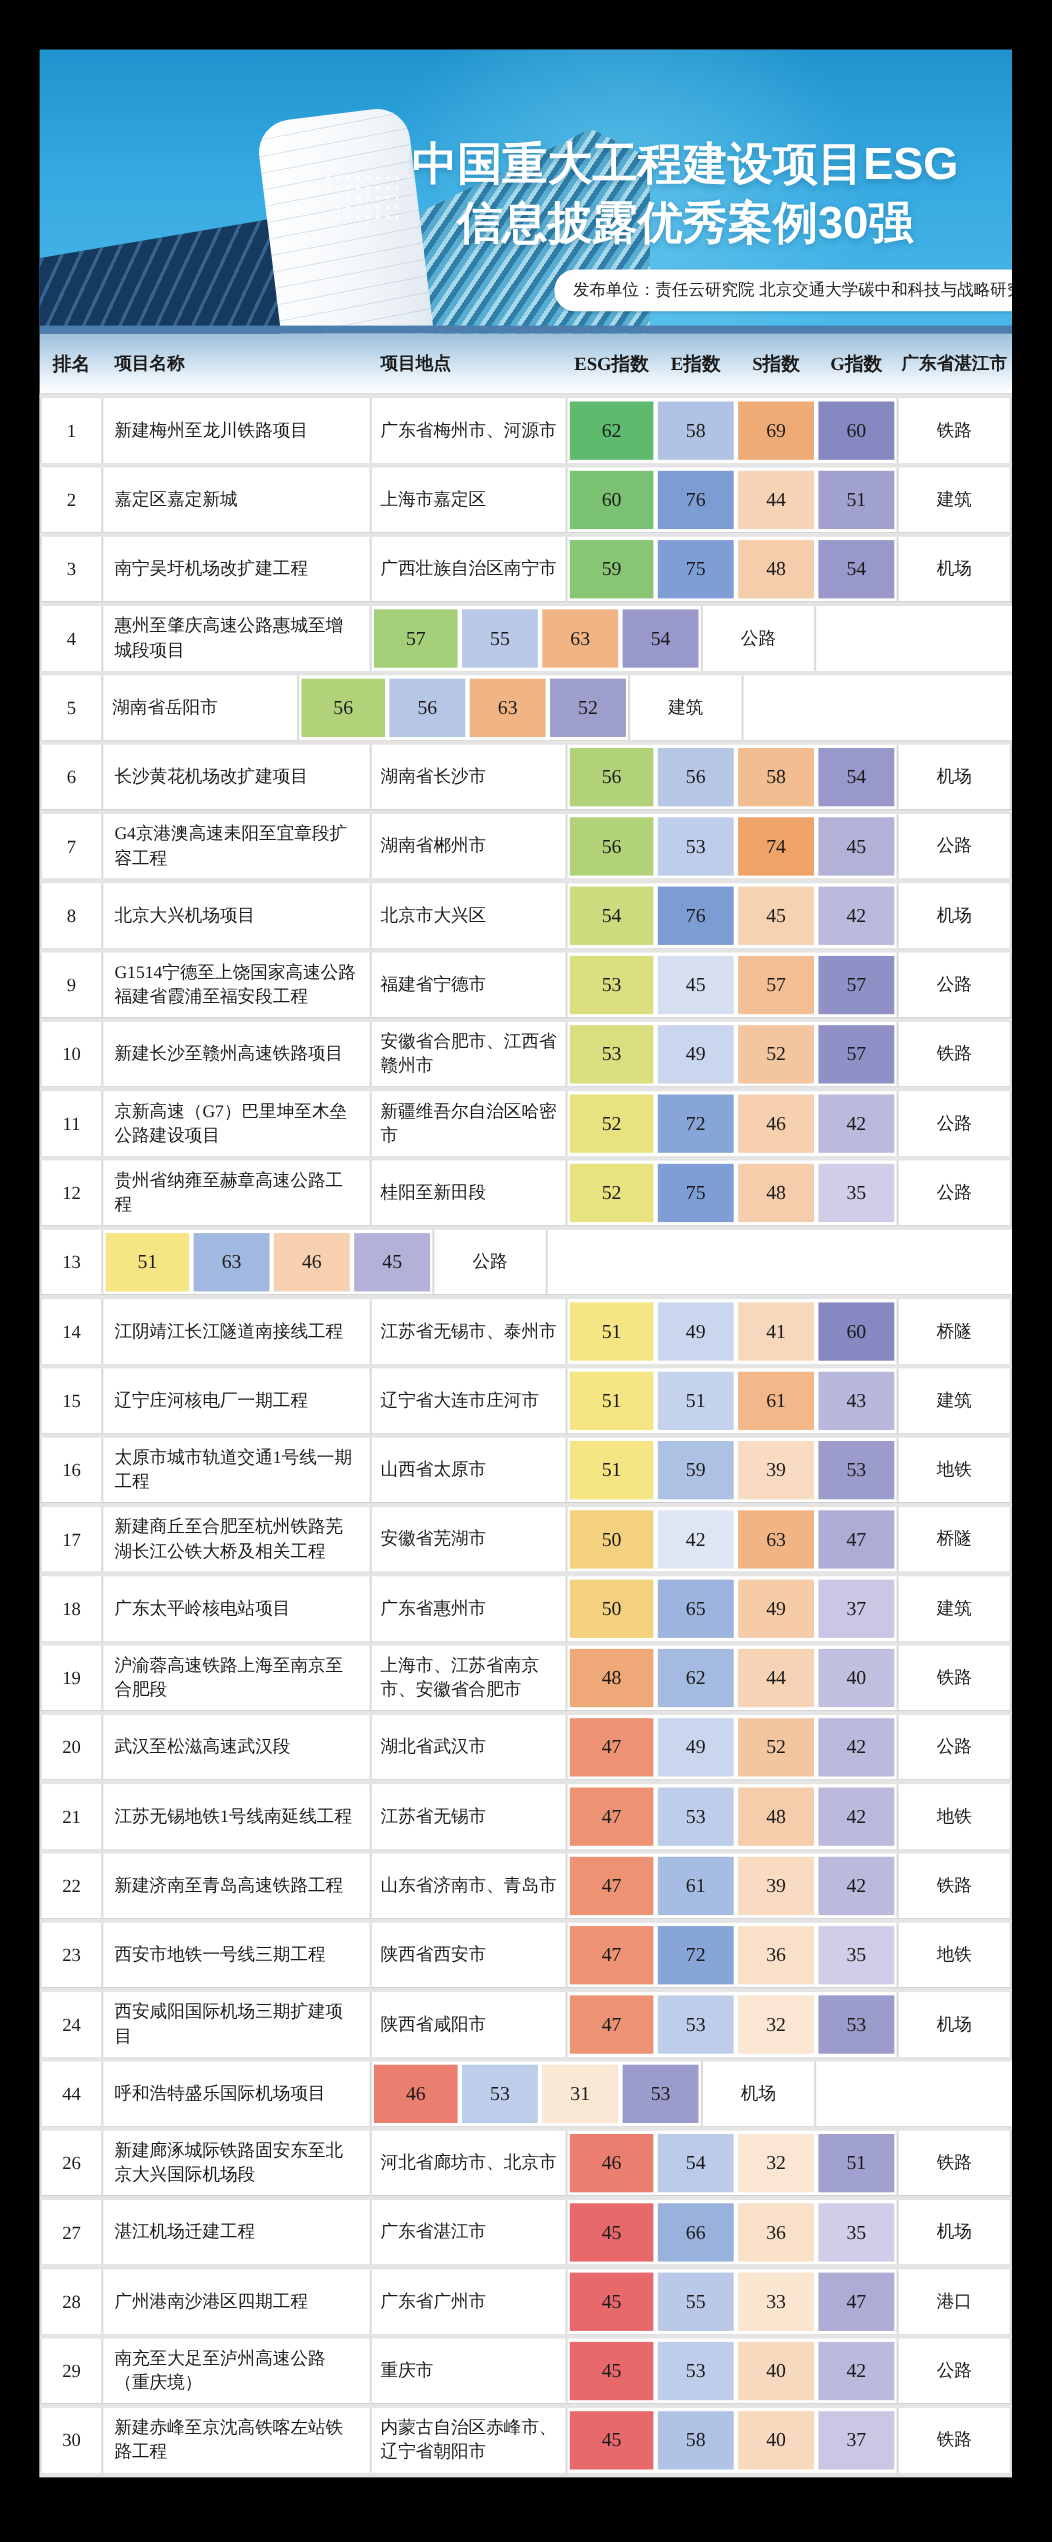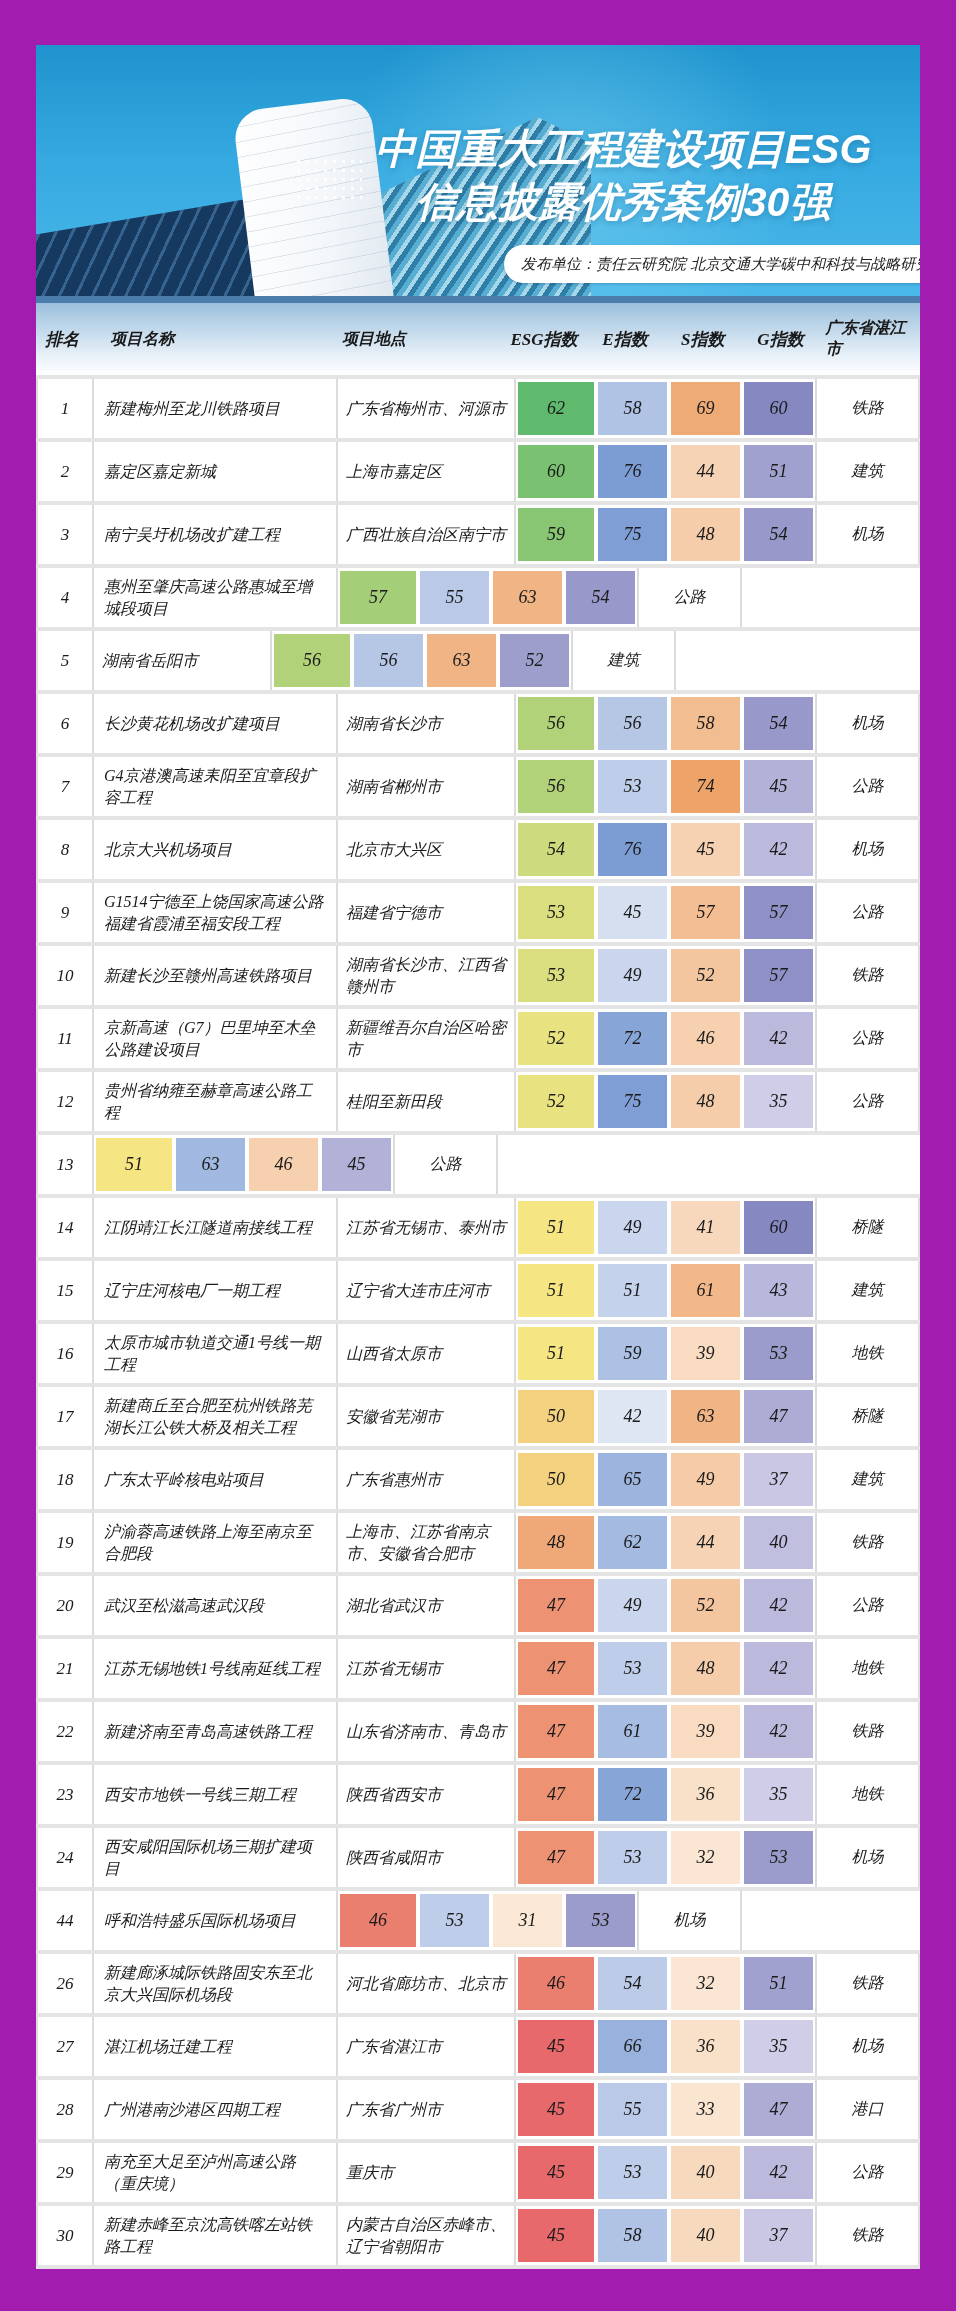--- a/index.html
+++ b/index.html
@@ -1,17 +1,17 @@
 <!DOCTYPE html>
 <html><head>
 <meta charset="utf-8">
 <style>
   html,body{margin:0;padding:0;background:#ffffff;}
-  .page{position:relative;width:956px;height:2311px;background:#a21caf;overflow:hidden;
-        font-family:"Liberation Serif","DejaVu Serif",serif;font-style:italic;}
+  .page{position:relative;width:956px;height:2311px;background:#000000;overflow:hidden;
+        font-family:"Liberation Serif","DejaVu Serif",serif;}
 
   
   .banner{position:absolute;left:36px;top:45px;width:884px;height:258px;overflow:hidden;
           background:linear-gradient(180deg,#1f93cd 0%,#35a9e0 45%,#4cb9ea 100%);}
   .glow{position:absolute;left:300px;top:-90px;width:460px;height:460px;border-radius:50%;
         background:radial-gradient(circle,rgba(120,208,240,.55) 0%,rgba(120,208,240,0) 68%);}
   .building-dark{position:absolute;left:-12px;top:146px;width:270px;height:120px;z-index:2;
         background:#16395f;clip-path:polygon(0 38%,100% 0,100% 100%,0 100%);}
   .building-dark:after{content:"";position:absolute;inset:0;
         background:repeating-linear-gradient(115deg,rgba(95,150,200,.45) 0 3px,transparent 3px 15px);}
@@ -30,23 +30,23 @@
         color:#ffffff;font-family:"Liberation Sans","DejaVu Sans",sans-serif;font-weight:bold;
         font-size:41px;line-height:1.3;text-shadow:0 2px 6px rgba(0,60,100,.28);}
   .publisher{position:absolute;left:468px;top:200px;height:38px;z-index:6;background:#ffffff;
         border-radius:19px;padding:0 17px;line-height:38px;white-space:nowrap;
         font-family:"Liberation Sans","DejaVu Sans",sans-serif;font-size:15px;color:#222;
         box-shadow:0 1px 3px rgba(0,40,80,.25);}
   .banner-bar{position:absolute;left:0;right:0;bottom:0;height:7px;background:#4b7dad;z-index:7;}
 
   
   .table{position:absolute;left:36px;top:303px;width:884px;}
-  .thead{display:flex;height:72px;align-items:center;
+  .thead{display:flex;height:55px;align-items:center;
         background:linear-gradient(180deg,#9cc0dd 0%,#e6f0f8 72%,#ffffff 100%);
-        font-weight:bold;font-size:17px;color:#13202c;gap:12px;}
+        font-weight:bold;font-size:17px;color:#13202c;}
   .row{display:flex;border-top:4px solid #e4e4e4;min-height:59px;background:#ffffff;align-items:stretch;}
   .row:last-child{border-bottom:4px solid #e4e4e4;}
   .cell{box-sizing:border-box;display:flex;align-items:center;justify-content:center;color:#1a1a1a;}
   .c-rank{width:58px;font-size:17px;border-left:2px solid #dcdcdc;border-right:2px solid #dcdcdc;}
   .c-name{width:244px;justify-content:flex-start;text-align:left;padding:7px 10px;
         font-size:16px;line-height:1.35;border-right:2px solid #dcdcdc;}
   .c-loc{width:178px;justify-content:flex-start;text-align:left;padding:7px 8px;
         font-size:16px;line-height:1.35;border-right:2px solid #dcdcdc;}
   .c-esg{width:80px;}
   .c-e,.c-s,.c-g{width:73px;}
@@ -243,21 +243,21 @@
             <div class="chip" style="background: rgb(243, 190, 148);">57</div>
           </div>
           <div class="cell c-g c-score">
             <div class="chip" style="background: rgb(143, 144, 198);">57</div>
           </div>
           <div class="cell c-attr">公路</div>
         </div>
         <div class="row">
           <div class="cell c-rank">10</div>
           <div class="cell c-name">新建长沙至赣州高速铁路项目</div>
-          <div class="cell c-loc">湖南省长沙市、江西省赣州市</div>
+          <div class="cell c-loc">安徽省合肥市、江西省赣州市</div>
           <div class="cell c-esg c-score">
             <div class="chip" style="background: rgb(219, 222, 127);">53</div>
           </div>
           <div class="cell c-e c-score">
             <div class="chip" style="background: rgb(202, 214, 237);">49</div>
           </div>
           <div class="cell c-s c-score">
             <div class="chip" style="background: rgb(244, 198, 160);">52</div>
           </div>
           <div class="cell c-g c-score">

